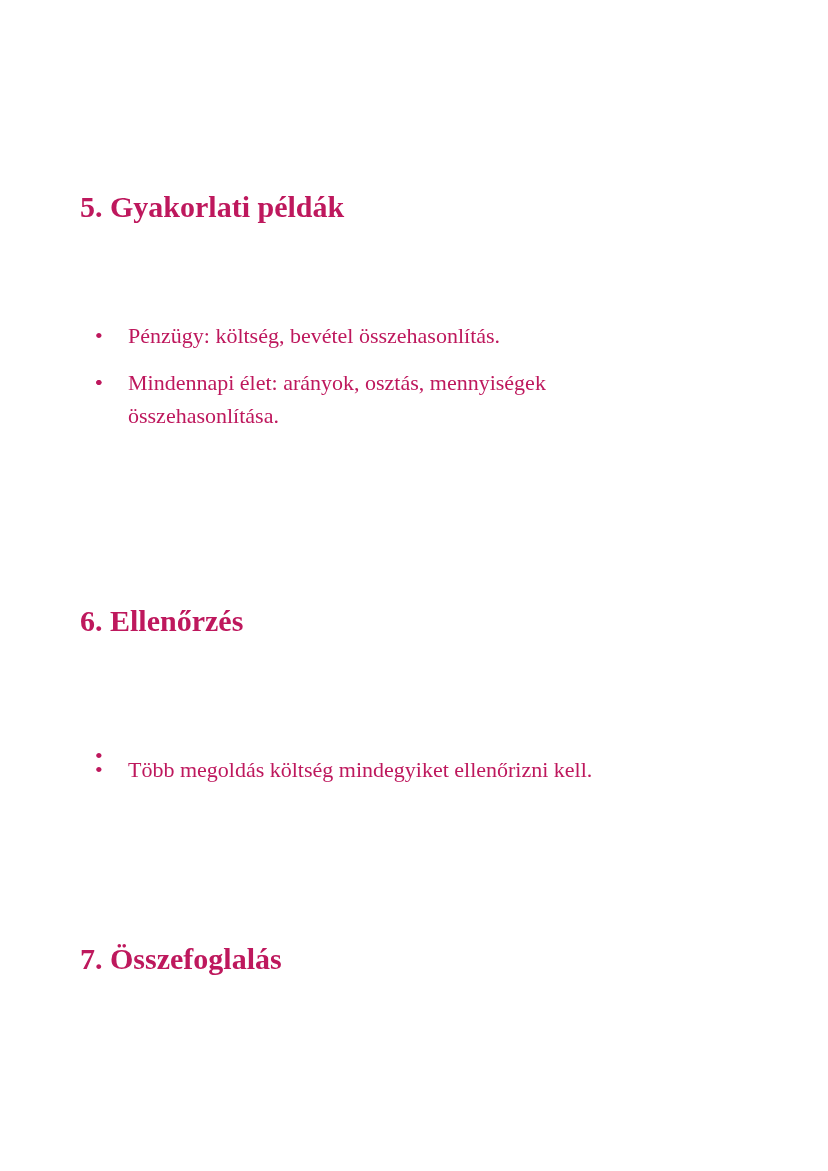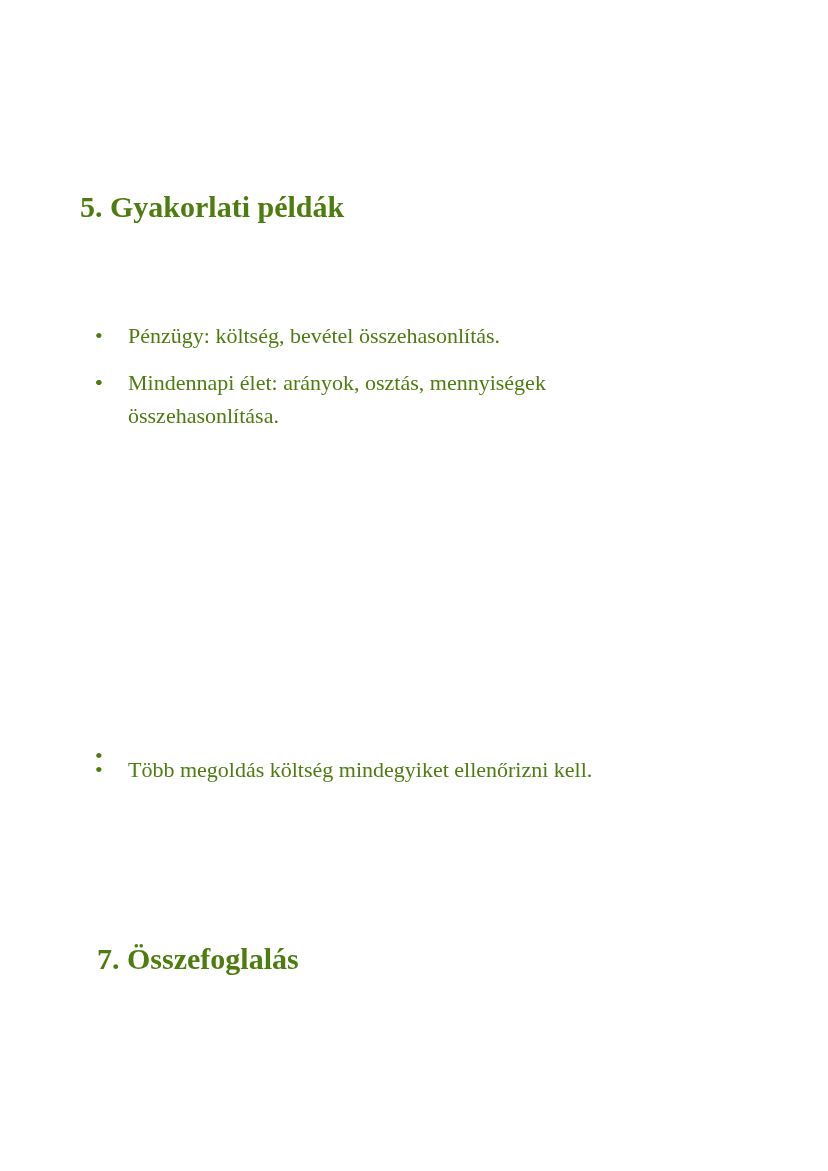--- a/index.html
+++ b/index.html
@@ -5,36 +5,36 @@
   html, body {
     margin: 0;
     padding: 0;
     background: #ffffff;
   }
   .page {
     position: relative;
     width: 828px;
     height: 1034px;
     background: #ffffff;
-    color: #4d7c0f;
+    color: #be185d;
     font-family: "Liberation Serif", serif;
     overflow: hidden;
   }
   .heading {
     position: absolute;
     left: 80px;
     margin: 0;
     font-size: 30px;
     font-weight: bold;
     line-height: 1.1;
     white-space: nowrap;
   }
   .heading-1 { top: 190px; }
   .heading-2 { top: 604px; }
-  .heading-3 { top: 942px; margin-left: 17px; }
+  .heading-3 { top: 942px; }
   .bullets {
     position: absolute;
     left: 95px;
     width: 590px;
     margin: 0;
     padding: 0;
     list-style: none;
     font-size: 22px;
     line-height: 33px;
   }
@@ -66,20 +66,21 @@
     </li>
     <li class="bullet-item">
       <span class="bullet-dot">•</span>
     </li>
     <li class="bullet-item">
       <span class="bullet-dot">•</span>
       <span class="bullet-text">Mindennapi élet: arányok, osztás, mennyiségek összehasonlítása.</span>
     </li>
   </ul>
 
+  <h1 class="heading heading-2">6. Ellenőrzés</h1>
 
   <ul class="bullets bullets-2">
     <li class="bullet-item">
       <span class="bullet-dot">•</span>
     </li>
     <li class="bullet-item">
       <span class="bullet-dot">•</span>
       <span class="bullet-text">Több megoldás költség mindegyiket ellenőrizni kell.</span>
     </li>
   </ul>

